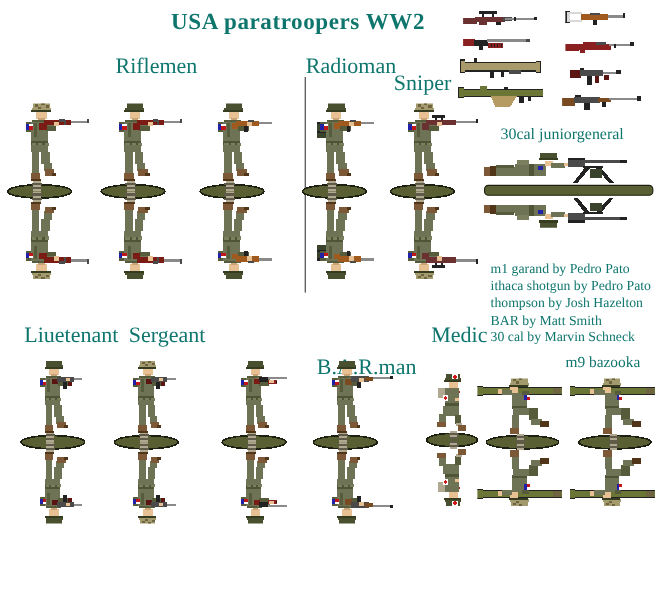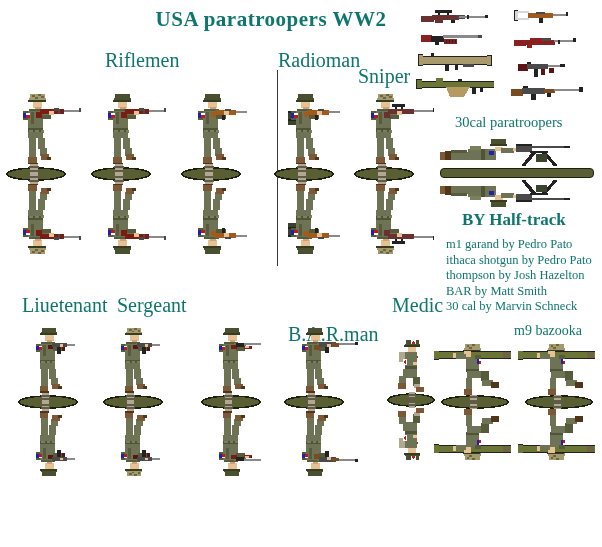--- a/index.html
+++ b/index.html
@@ -25,23 +25,22 @@
 
 <div id="stage">
   <div class="abs title" style="left:91px;top:7px;width:360px;">USA paratroopers WW2</div>
 
   <div class="abs lbl" style="left:105px;top:49px;">Riflemen</div>
   <div class="abs lbl" style="left:258px;top:49px;margin-left:20px;">Radioman</div>
   <div class="abs lbl" style="left:358px;top:49px;margin-top:16px;">Sniper</div>
 
   <div class="abs divider" style="left:277px;top:70px;height:196px;"></div>
 
-  <div class="abs mg-lbl" style="left:455px;top:114px;">30cal paratroopers</div>
+  <div class="abs mg-lbl" style="left:455px;top:114px;">30cal juniorgeneral</div>
 
-  <div class="abs heading" style="left:462px;top:210px;">BY Half-track</div>
 
   <div class="abs credits" style="left:446px;top:237px;">
     <div>m1 garand by Pedro Pato</div>
     <div>ithaca shotgun by Pedro Pato</div>
     <div>thompson by Josh Hazelton</div>
     <div>BAR by Matt Smith</div>
     <div>30 cal by Marvin Schneck</div>
   </div>
 
   <div class="abs lbl" style="left:22px;top:294px;">Liuetenant</div>

